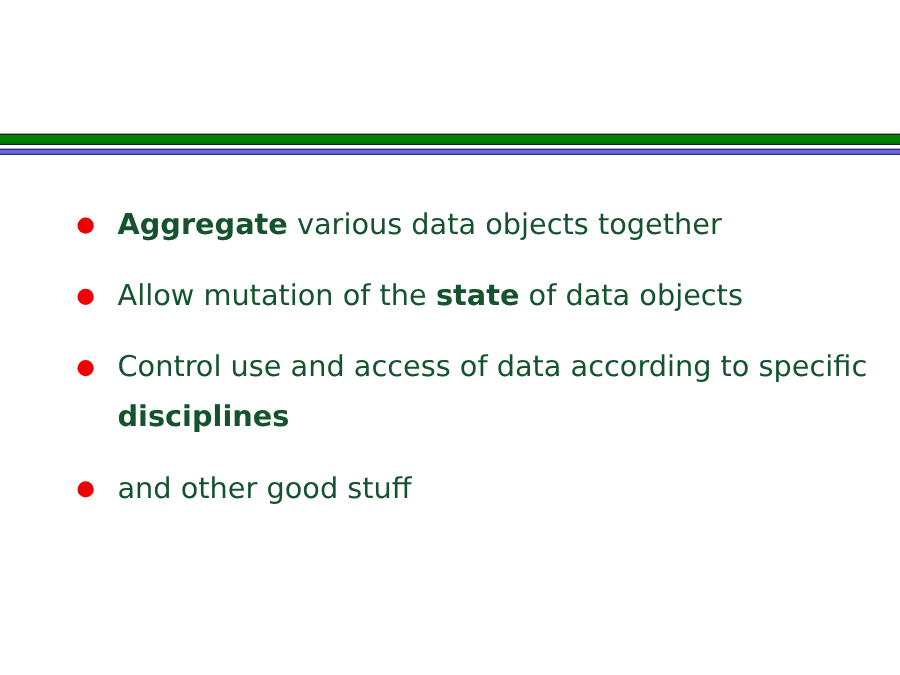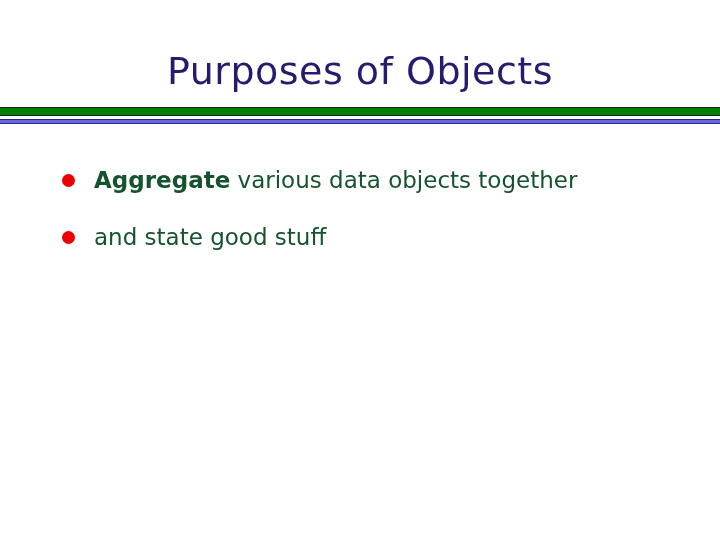--- a/index.html
+++ b/index.html
@@ -103,32 +103,39 @@
   .bullet-text b,
   .bullet-text strong {
     font-weight: 700;
   }
 </style>
 </head>
 <body>
 
 <div class="slide">
 
-  <div class="title">Purposes of Objects</div>
 
   <div class="rules">
     <div class="rule-green"></div>
     <div class="rule-gap"></div>
     <div class="rule-blue"></div>
   </div>
 
   <div class="bullets">
       <div class="bullet-item">
         <span class="bullet-dot" style="background: rgb(238, 0, 0);"></span>
         <span class="bullet-text"><b>Aggregate</b><span> various data objects together</span></span>
       </div>
       <div class="bullet-item">
         <span class="bullet-dot" style="background: rgb(238, 0, 0);"></span>
-        <span class="bullet-text"><span>and state good stuff</span></span>
+        <span class="bullet-text"><span>Allow mutation of the </span><b>state</b><span> of data objects</span></span>
+      </div>
+      <div class="bullet-item">
+        <span class="bullet-dot" style="background: rgb(238, 0, 0);"></span>
+        <span class="bullet-text"><span>Control use and access of data according to specific </span><b>disciplines</b></span>
+      </div>
+      <div class="bullet-item">
+        <span class="bullet-dot" style="background: rgb(238, 0, 0);"></span>
+        <span class="bullet-text"><span>and other good stuff</span></span>
       </div>
     </div>
 
 </div>
 
 </body></html>

